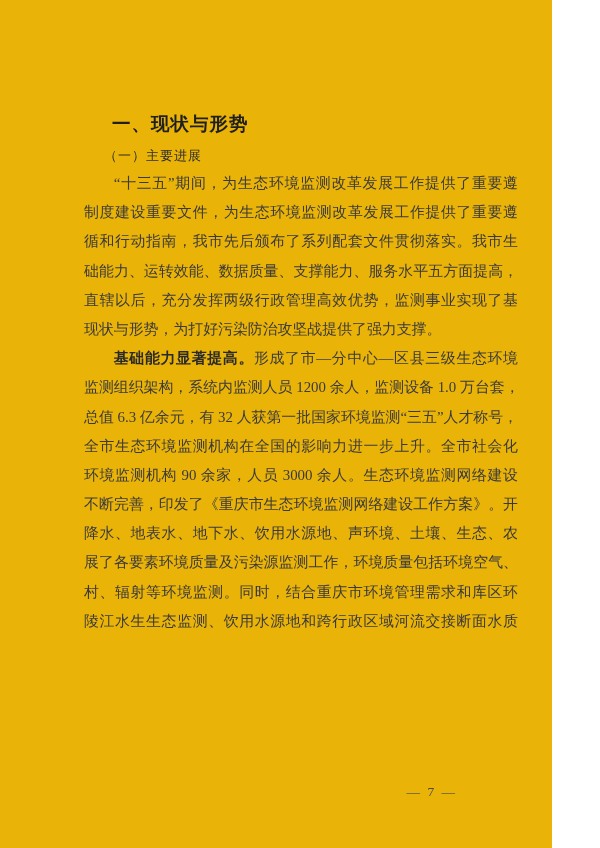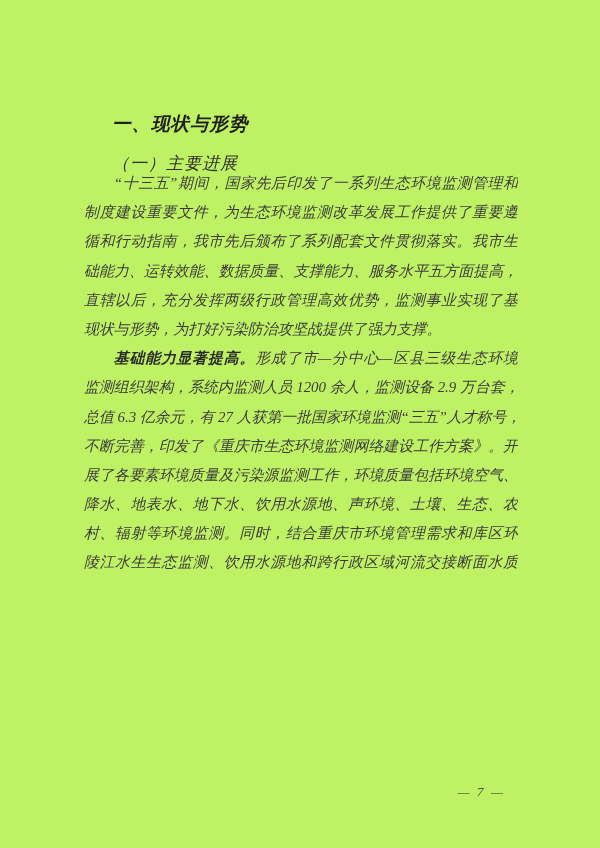--- a/index.html
+++ b/index.html
@@ -2,47 +2,46 @@
 <html><head>
 <meta charset="utf-8">
 <style>
   html, body {
     margin: 0;
     padding: 0;
     background: #ffffff;
   }
   .page {
     position: relative;
-    width: 600px;
+    width: 552px;
     height: 848px;
-    background: #bef264;
+    background: #eab308;
     overflow: hidden;
     font-family: "Liberation Serif", "DejaVu Serif", serif;
-    font-style: italic;
   }
   .heading {
     position: absolute;
     top: 112px;
     left: 112px;
     margin: 0;
     font-family: "DejaVu Sans", "Liberation Sans", sans-serif;
     font-weight: bold;
     font-size: 18.5px;
     line-height: 24px;
     color: #1f1f1f;
     letter-spacing: 1px;
   }
   .subheading {
     position: absolute;
     top: 144px;
     left: 104px;
-    margin: 8px;
+    margin: 0;
     font-family: "Liberation Serif", "DejaVu Serif", serif;
     font-weight: normal;
-    font-size: 17px;
+    font-size: 13px;
     line-height: 24px;
     color: #2e2e2e;
     letter-spacing: 1px;
   }
   .body-text {
     position: absolute;
     top: 169px;
     left: 84px;
     width: 434px;
     color: #3a3a3a;
@@ -76,32 +75,34 @@
   }
 </style>
 </head>
 <body>
 
 <div class="page">
   <h1 class="heading">一、现状与形势</h1>
   <h2 class="subheading">（一）主要进展</h2>
   <div class="body-text" id="paragraphs">
       <div>
-        <div class="line first">“十三五”期间，国家先后印发了一系列生态环境监测管理和</div>
+        <div class="line first">“十三五”期间，为生态环境监测改革发展工作提供了重要遵</div>
         <div class="line">制度建设重要文件，为生态环境监测改革发展工作提供了重要遵</div>
         <div class="line">循和行动指南，我市先后颁布了系列配套文件贯彻落实。我市生</div>
         <div class="line">础能力、运转效能、数据质量、支撑能力、服务水平五方面提高，</div>
         <div class="line">直辖以后，充分发挥两级行政管理高效优势，监测事业实现了基</div>
         <div class="line end">现状与形势，为打好污染防治攻坚战提供了强力支撑。</div>
       </div>
       <div>
         <div class="line first"><b>基础能力显著提高。</b>形成了市—分中心—区县三级生态环境</div>
-        <div class="line">监测组织架构，系统内监测人员 1200 余人，监测设备 2.9 万台套，</div>
-        <div class="line">总值 6.3 亿余元，有 27 人获第一批国家环境监测“三五”人才称号，</div>
+        <div class="line">监测组织架构，系统内监测人员 1200 余人，监测设备 1.0 万台套，</div>
+        <div class="line">总值 6.3 亿余元，有 32 人获第一批国家环境监测“三五”人才称号，</div>
+        <div class="line">全市生态环境监测机构在全国的影响力进一步上升。全市社会化</div>
+        <div class="line">环境监测机构 90 余家，人员 3000 余人。生态环境监测网络建设</div>
         <div class="line">不断完善，印发了《重庆市生态环境监测网络建设工作方案》。开</div>
+        <div class="line">降水、地表水、地下水、饮用水源地、声环境、土壤、生态、农</div>
         <div class="line">展了各要素环境质量及污染源监测工作，环境质量包括环境空气、</div>
-        <div class="line">降水、地表水、地下水、饮用水源地、声环境、土壤、生态、农</div>
         <div class="line">村、辐射等环境监测。同时，结合重庆市环境管理需求和库区环</div>
         <div class="line">陵江水生生态监测、饮用水源地和跨行政区域河流交接断面水质</div>
       </div>
     </div>
   <div class="page-number">— 7 —</div>
 </div>
 
 </body></html>

